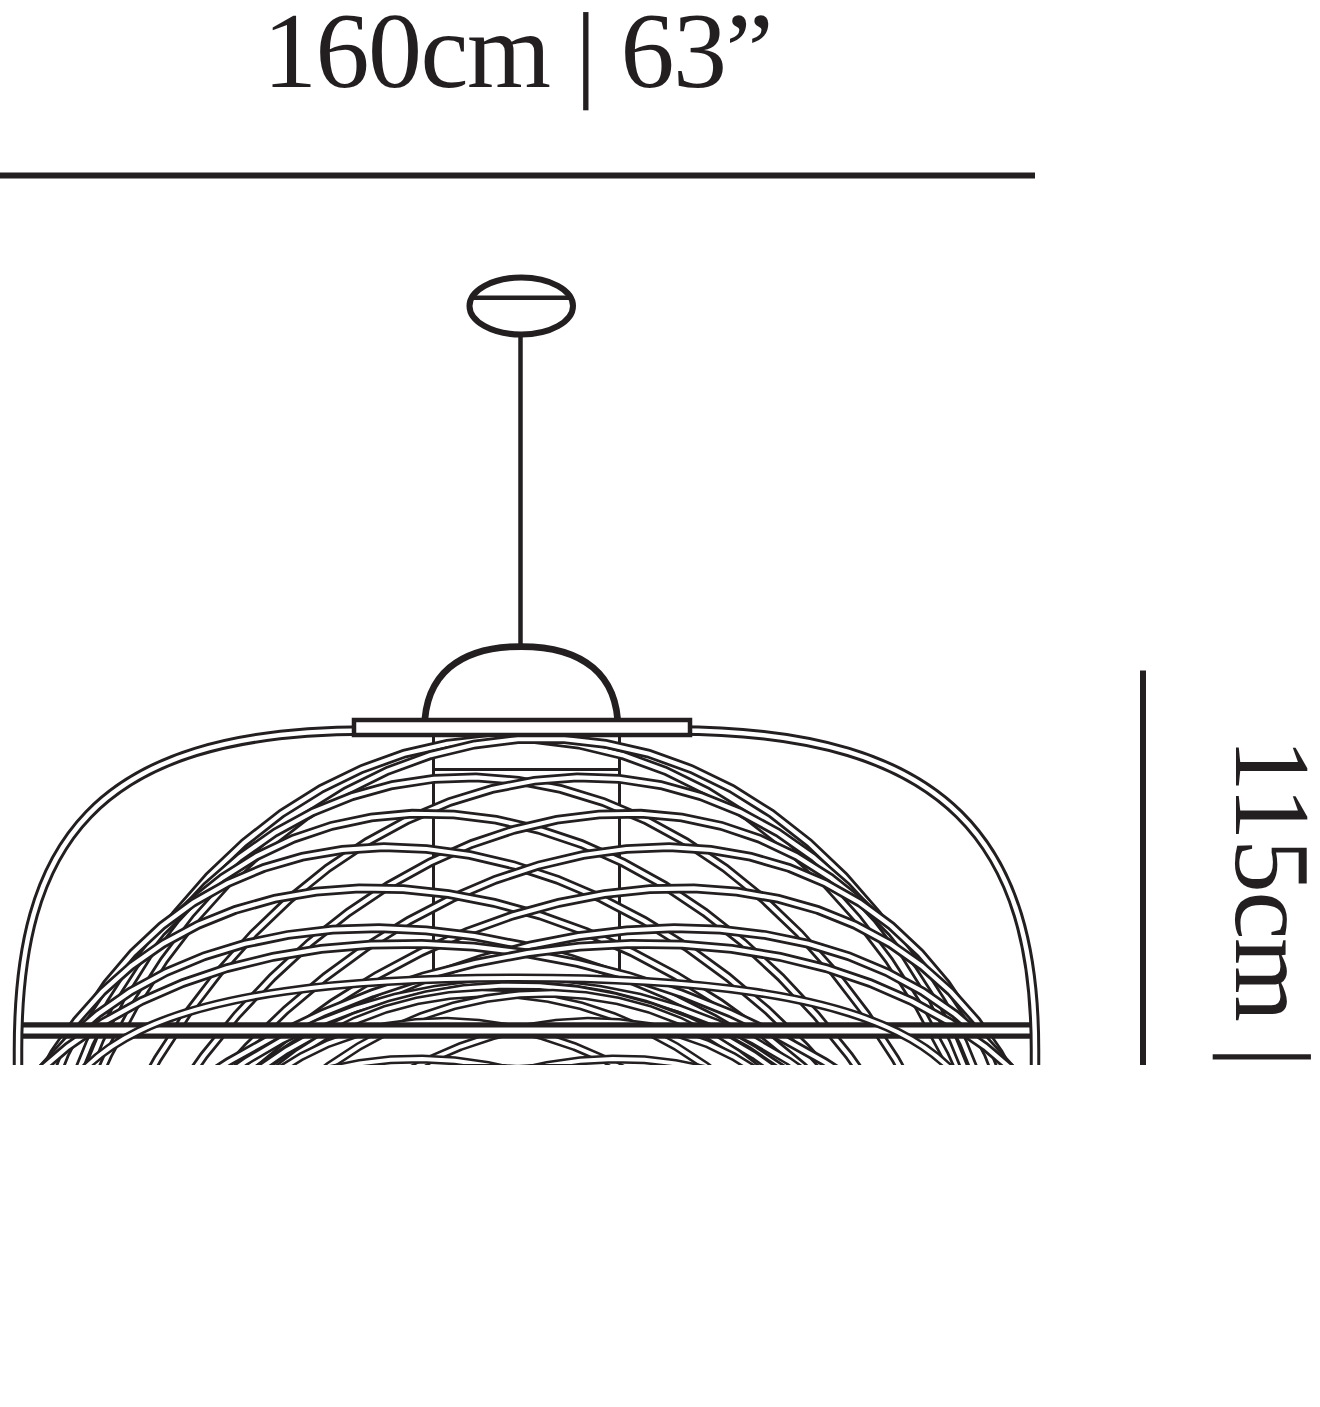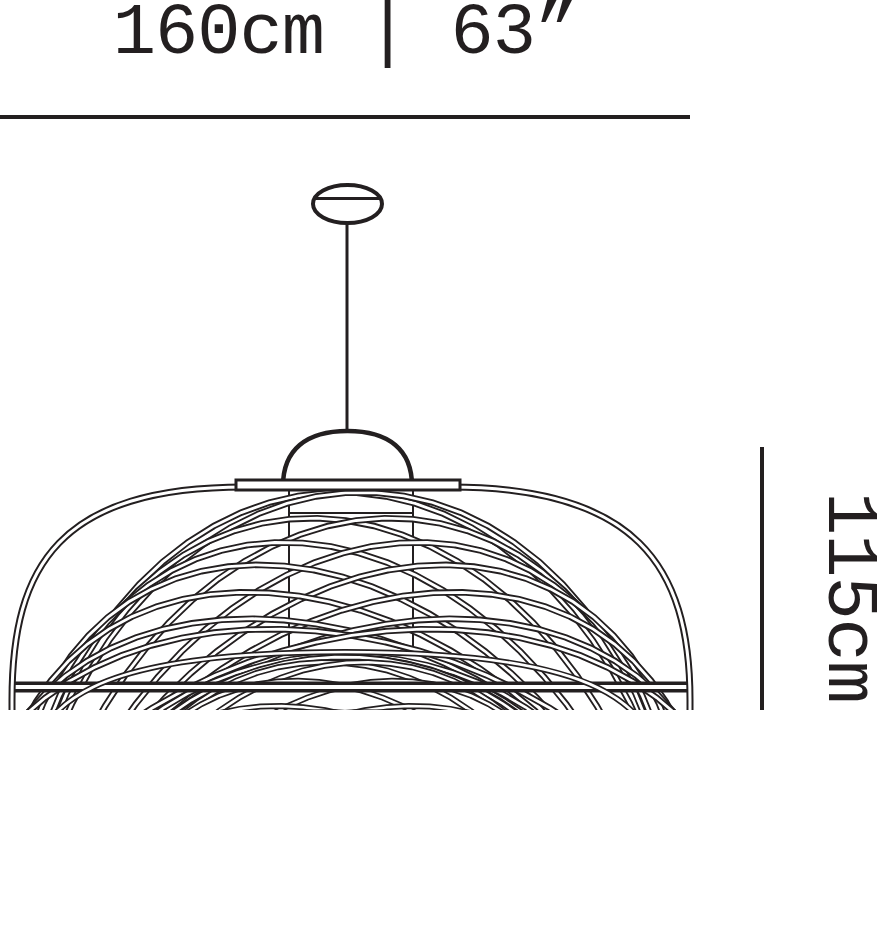--- a/index.html
+++ b/index.html
@@ -1,18 +1,18 @@
 <!DOCTYPE html>
 <html><head>
 <meta charset="utf-8">
 <style>
   html,body{margin:0;padding:0;background:#ffffff;}
   .stage{
     position:relative;width:880px;height:710px;background:#ffffff;
-    overflow:hidden;font-family:Liberation Mono, monospace;color:#231f20;
+    overflow:hidden;font-family:Liberation Serif, serif;color:#231f20;
   }
   .dim-label{
     position:absolute;font-size:72px;line-height:96px;font-weight:400;
     letter-spacing:-1px;color:#231f20;white-space:nowrap;
   }
   .dim-label.horizontal{left:0;top:-14px;width:690px;text-align:center;}
   .dim-label.vertical{left:896px;top:492px;transform:rotate(90deg);transform-origin:0 0;}
   .dim-line{position:absolute;background:#231f20;}
   .dim-line.horizontal{left:0;top:115px;width:690px;height:4px;}
   .dim-line.vertical{left:760px;top:447px;width:4px;height:491px;}

